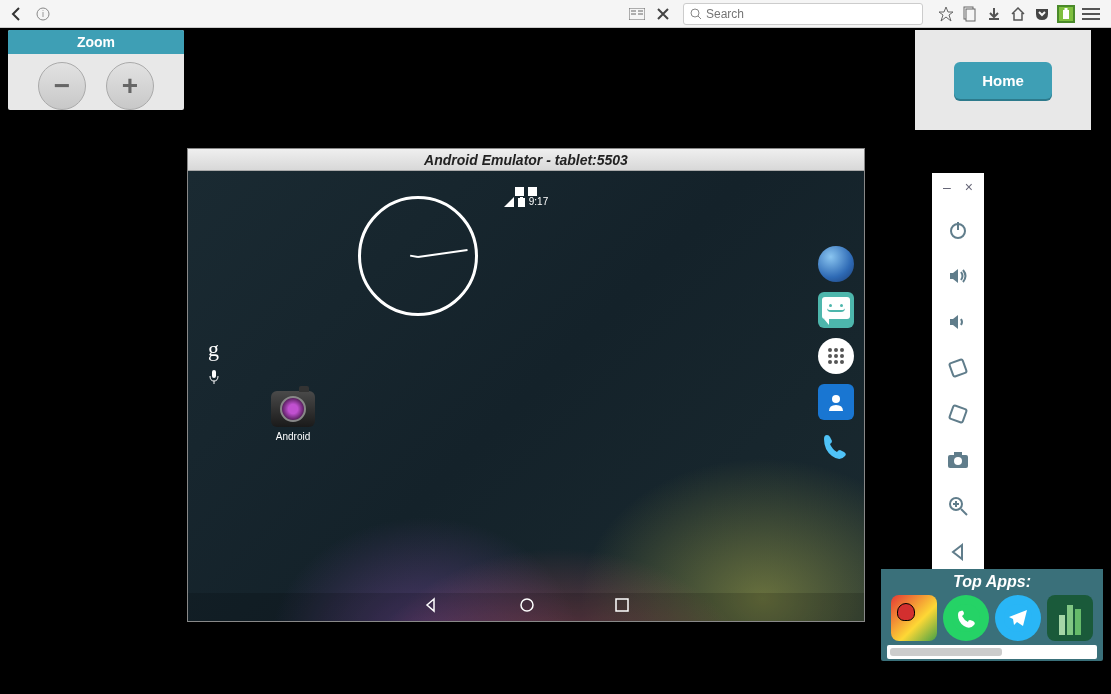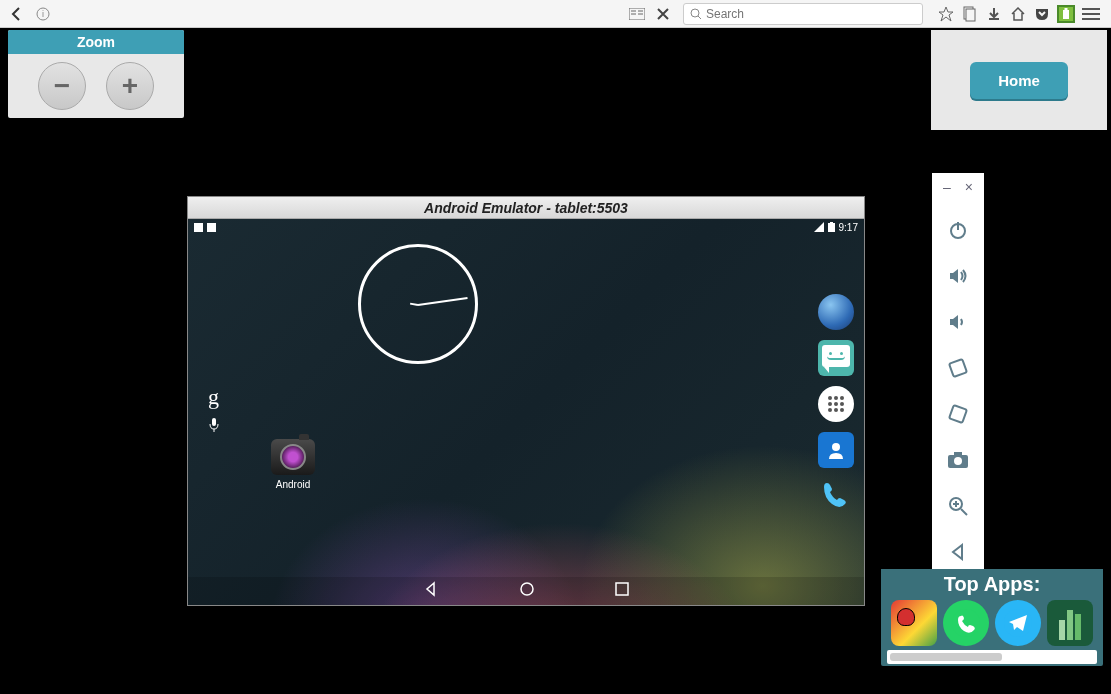--- a/index.html
+++ b/index.html
@@ -100,21 +100,21 @@
 }
 
 
 .zoom-panel {
   position: absolute;
   left: 8px;
   top: 2px;
   width: 176px;
   background: #e8e8e8;
   border-radius: 2px;
-  padding-bottom: 8px;
+  padding-bottom: 0;
 }
 .zoom-header {
   background: #3e9fb5;
   color: #fff;
   text-align: center;
   font-weight: bold;
   font-size: 14px;
   padding: 4px 0;
   border-radius: 2px 2px 0 0;
 }
@@ -134,21 +134,21 @@
   justify-content: center;
   font-size: 28px;
   color: #666;
   font-weight: bold;
   cursor: pointer;
 }
 
 
 .home-panel {
   position: absolute;
-  right: 4px;
+  right: 20px;
   top: 2px;
   width: 176px;
   height: 100px;
   background: #e8e8e8;
   display: flex;
   align-items: center;
   justify-content: center;
 }
 .home-btn {
   background: #3e9fb5;
@@ -160,24 +160,23 @@
   cursor: pointer;
   box-shadow: 0 2px 0 #2d7a8c;
 }
 
 
 .emu-window {
   position: absolute;
   left: 187px;
   top: 120px;
   width: 678px;
-  height: 410px;
+  height: 474px;
   background: #b91c1c;
   border: 1px solid #888;
-  margin-top: 48px;
 }
 .emu-titlebar {
   height: 22px;
   background: linear-gradient(#efefef,#d8d8d8);
   text-align: center;
   font-weight: bold;
   font-style: italic;
   font-size: 14px;
   color: #222;
   line-height: 22px;
@@ -193,23 +192,24 @@
               linear-gradient(135deg, #1a2a32 0%, #14222a 50%, #1a2a30 100%);
   overflow: hidden;
 }
 .status-bar {
   position: absolute;
   top: 0; left: 0; right: 0;
   height: 16px;
   display: flex;
   align-items: center;
   justify-content: space-between;
-  padding: 0 6px;
+  padding: 16px 6px;
   color: #fff;
   font-size: 10px;
+  flex-direction: column;
 }
 .sb-left, .sb-right { display: flex; gap: 4px; align-items: center;}
 .sb-box { width: 9px; height: 9px; background: #fff; }
 
 .clock-widget {
   position: absolute;
   left: 170px;
   top: 25px;
   width: 120px;
   height: 120px;
@@ -361,22 +361,23 @@
   top: 541px;
   width: 222px;
   background: #3a707a;
   padding: 2px 6px 2px;
   border-radius: 0 0 2px 2px;
 }
 .topapps-header {
   color: #fff;
   text-align: center;
   font-weight: bold;
-  font-size: 20px;
+  font-size: 16px;
   padding: 2px 0 4px;
+  font-style: italic;
 }
 .topapps-row {
   display: flex;
   gap: 6px;
   justify-content: center;
   align-items: center;
 }
 .app-tile {
   width: 46px; height: 46px;
   border-radius: 8px;

